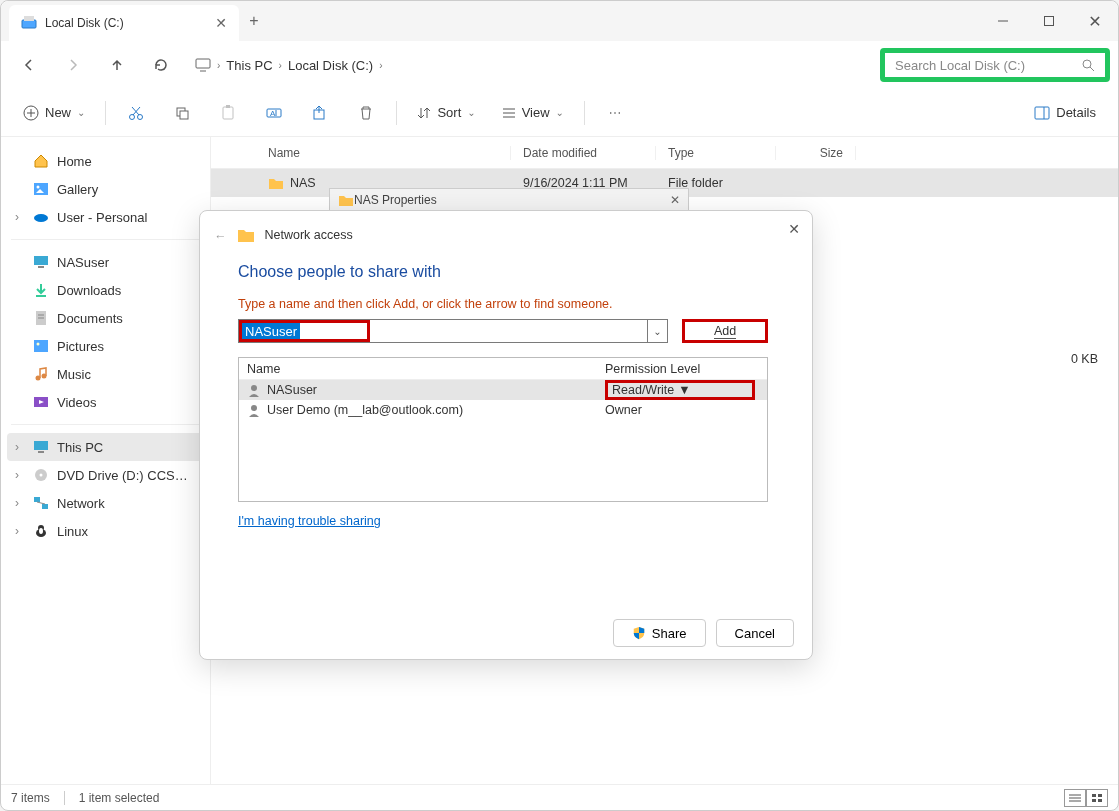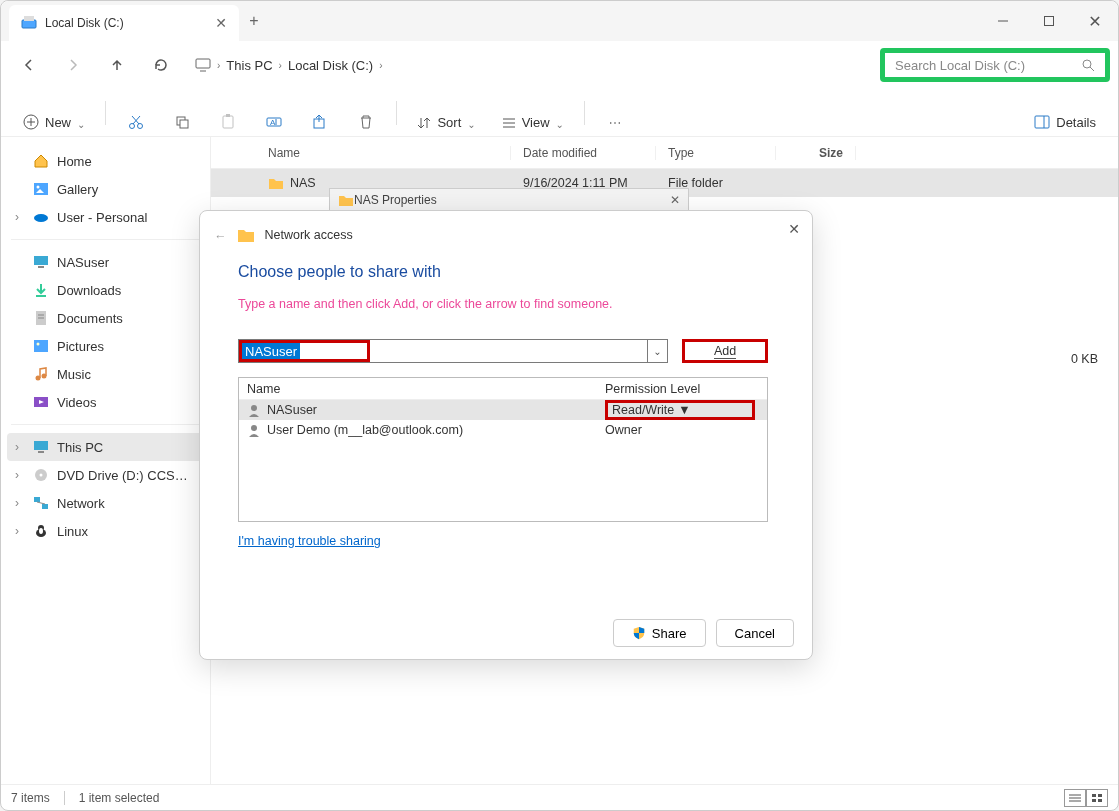--- a/index.html
+++ b/index.html
@@ -12,50 +12,50 @@
 .tab-close { font-size: 14px; color: #666; cursor: pointer; }
 .new-tab { width: 30px; text-align: center; color: #666; font-size: 16px; cursor: pointer; }
 .wincontrols { margin-left: auto; display: flex; }
 .wincontrols div { width: 46px; height: 32px; display: flex; align-items: center; justify-content: center; color: #555; cursor: pointer; }
 .addrbar { height: 48px; background: #fff; display: flex; align-items: center; padding: 0 8px; gap: 4px; }
 .navbtn { width: 40px; height: 36px; display: flex; align-items: center; justify-content: center; color: #555; border-radius: 4px; cursor: pointer; }
 .breadcrumbs { flex: 1; display: flex; align-items: center; gap: 6px; padding: 0 10px; font-size: 13px; color: #333; }
 .chev { color: #777; font-size: 10px; }
 .searchbox { width: 230px; height: 34px; background: #fff; border: 5px solid #22c55e; border-radius: 4px; display: flex; align-items: center; padding: 0 10px; color: #888; font-size: 13px; justify-content: space-between; text-align: center; }
 .toolbar { height: 48px; background: #fff; border-bottom: 1px solid #eee; display: flex; align-items: center; padding: 0 12px; gap: 6px; }
-.tbtn { height: 34px; padding: 0 10px; display: flex; align-items: flex-end; gap: 6px; font-size: 13px; color: #333; border-radius: 4px; cursor: pointer; }
+.tbtn { height: 34px; padding: 0 10px; display: flex; align-items: center; gap: 6px; font-size: 13px; color: #333; border-radius: 4px; cursor: pointer; }
 .tbtn.icon-only { width: 40px; justify-content: center; padding: 0; color: #666; }
 .sep { width: 1px; height: 24px; background: #e0e0e0; margin: 0 4px; }
 .spacer { flex: 1; }
 .mainarea { flex: 1; display: flex; overflow: hidden; }
 .sidebar { width: 210px; border-right: 1px solid #eee; padding: 10px 6px; font-size: 13px; color: #333; overflow-y: auto; }
 .side-item { display: flex; align-items: center; gap: 8px; padding: 6px 8px 6px 26px; border-radius: 4px; cursor: pointer; position: relative; }
 .side-item.expandable::before { content: "›"; position: absolute; left: 8px; color: #888; font-size: 12px; transform: rotate(0deg); }
 .side-item.selected { background: #e9e9e9; }
 .side-item .icn { width: 16px; height: 16px; display:flex;align-items:center;justify-content:center;}
 .side-group-sep { height: 1px; background: #eee; margin: 8px 4px; }
 .content { flex: 1; background: #fff; position: relative; }
 .colheaders { display: flex; height: 32px; align-items: center; font-size: 12px; color: #555; border-bottom: 1px solid #eee; }
 .colheaders > div { padding: 0 12px; border-right: 1px solid #f0f0f0; }
 .filelist-row { display: flex; height: 28px; align-items: center; font-size: 12.5px; color: #333; background: #e5e5e5; }
 .filelist-row > div { padding: 0 12px; }
 .col-name { width: 255px; display:flex; align-items:center; gap:6px;}
 .col-date { width: 145px; }
 .col-type { width: 120px; }
-.col-size { width: 80px; text-align: right; font-weight: bold; }
+.col-size { width: 80px; text-align: right; }
 
 .props-dialog { position: absolute; left: 329px; top: 188px; width: 360px; height: 24px; background: #f3f3f3; border: 1px solid #ccc; display: flex; align-items: center; padding: 0 8px; font-size: 12px; color: #444; }
 .props-dialog .close { margin-left: auto; color: #666; cursor: pointer; }
 
 .sharedlg { position: absolute; left: 199px; top: 210px; width: 614px; height: 450px; background: #fff; border: 1px solid #ccc; border-radius: 8px; box-shadow: 0 8px 30px rgba(0,0,0,0.15); display: flex; flex-direction: column; }
 .sharedlg-close { position: absolute; right: 12px; top: 10px; font-size: 14px; color: #555; cursor: pointer; }
 .sharedlg-header { display: flex; align-items: center; gap: 10px; padding: 16px 20px 10px 14px; font-size: 12.5px; color: #333; }
 .sharedlg-body { padding: 10px 44px 0 38px; flex: 1; }
 .sharedlg h2 { font-size: 16px; font-weight: 400; color: #1a4ca0; margin-bottom: 16px; }
-.sharedlg .instr { font-size: 12.5px; color: #ec4899; margin-bottom: 28px; }
+.sharedlg .instr { font-size: 12.5px; color: #c2410c; margin-bottom: 8px; }
 .inputrow { display: flex; gap: 14px; align-items: stretch; margin-bottom: 14px; }
 .combo { flex: 1; height: 24px; border: 1px solid #7a7a7a; display: flex; align-items: center; position: relative; }
 .combo .val { background: #0078d4; color: #fff; padding: 0 3px; font-size: 13px; border: 3px solid #c80000; border-right: none; height: 100%; display: flex; align-items: center; }
 .combo .val-border-ext { width: 70px; height: 100%; border-top: 3px solid #c80000; border-bottom: 3px solid #c80000; border-right: 3px solid #c80000; }
 .combo .dd { width: 20px; height: 100%; border-left: 1px solid #7a7a7a; display: flex; align-items: center; justify-content: center; color: #555; margin-left: auto; font-size: 10px; cursor: pointer; }
 .addbtn { width: 86px; height: 24px; border: 3px solid #c80000; display: flex; align-items: center; justify-content: center; font-size: 12.5px; color: #333; cursor: pointer; }
 .addbtn span { border-bottom: 1px solid #555; }
 .permtable { border: 1px solid #bbb; height: 145px; font-size: 12.5px; color: #333; }
 .permtable .hdr { display: flex; height: 22px; align-items: center; border-bottom: 1px solid #eee; }
 .permtable .hdr > div { padding: 0 8px; }

